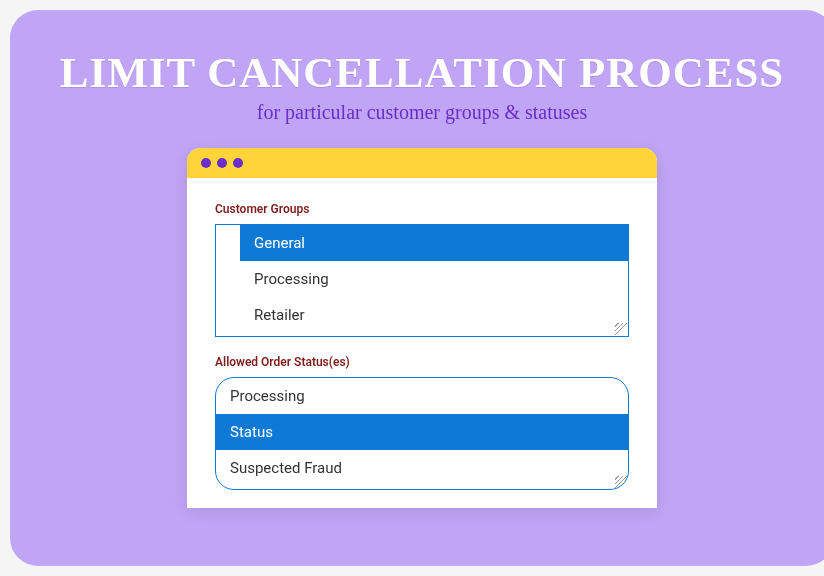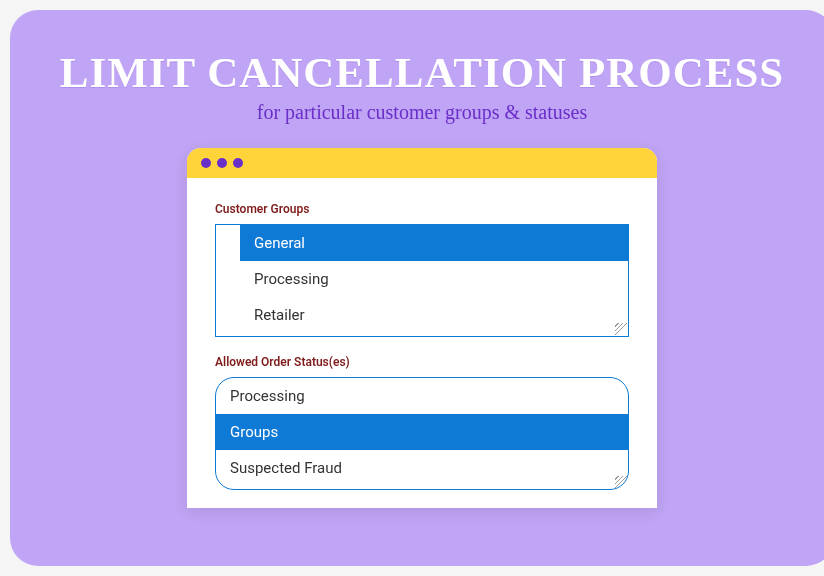--- a/index.html
+++ b/index.html
@@ -119,21 +119,21 @@
           <div class="list-item">Processing</div>
           <div class="list-item">Retailer</div>
           <span class="resize-handle"></span>
         </div>
       </div>
 
       <div class="section">
         <div class="section-label">Allowed Order Status(es)</div>
         <div class="list-box os">
           <div class="list-item">Processing</div>
-          <div class="list-item selected">Groups</div>
+          <div class="list-item selected">Status</div>
           <div class="list-item">Suspected Fraud</div>
           <span class="resize-handle"></span>
         </div>
       </div>
 
     </div>
   </div>
 </div>
 
 </body></html>

